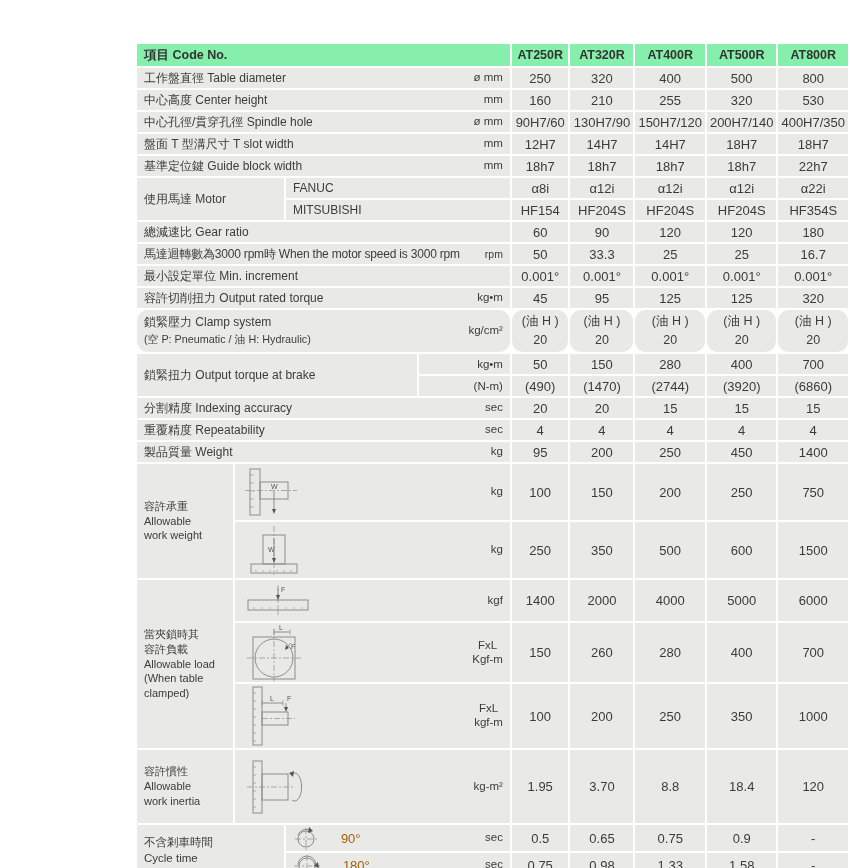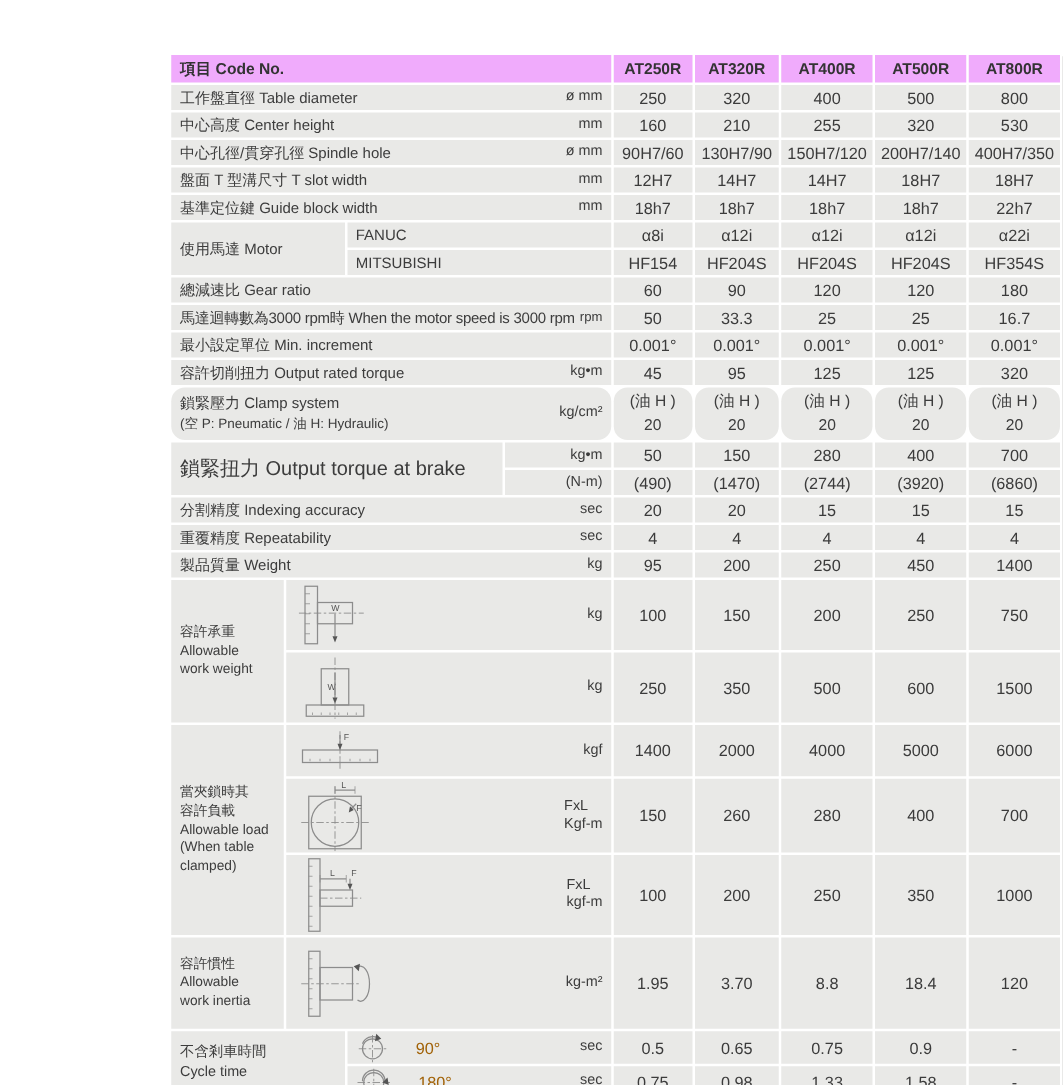--- a/index.html
+++ b/index.html
@@ -12,28 +12,28 @@
   .title-zh { font-size:27px; font-weight:bold; font-style:italic; color:#141414; letter-spacing:1px; }
   .title-en { font-size:21px; font-weight:bold; font-style:italic; color:#e60012; }
 
   table.spec {
     position:absolute; left:135px; top:42px;
     border-collapse:separate; border-spacing:2px;
     background:#ffffff; table-layout:fixed;
     box-shadow:3px 3px 0 #c6c6c4;
   }
   td { background:#e9e9e7; vertical-align:middle; padding:0 7px; font-size:12px; overflow:hidden; }
-  tr.hdr td { background:#f0abfc; height:22px; font-weight:bold; font-size:12.5px; color:#333; }
+  tr.hdr td { background:#86efac; height:22px; font-weight:bold; font-size:12.5px; color:#333; }
   tr.hdr td.mod { text-align:center; padding:0 2px; }
 
   tr.std td { height:20px; }
   td.val { text-align:center; font-size:13px; padding:0 2px; color:#3b3b3b; }
   .lc { display:flex; justify-content:space-between; align-items:center; width:100%; }
   .lt { white-space:nowrap; }
-  .un { font-size:11.5px; white-space:pre-line; text-align:left; line-height:1.2; flex-shrink:0; padding-left:4px; }
+  .un { font-size:11.5px; white-space:pre-line; text-align:center; line-height:1.2; flex-shrink:0; padding-left:4px;margin-left:21px; }
   tr.small .lt { font-size:12px; letter-spacing:-0.2px; }
   tr.small .un { font-size:10.5px; }
 
   td.subl { font-size:12px; }
   td.unitc { text-align:right; font-size:11.5px; padding-right:7px; }
 
   tr.clamp td { height:42px;border-radius:11px; }
   .clampl { display:flex; justify-content:space-between; align-items:center; }
   .cl2 { line-height:1.45; }
   .cl2 .l2 { font-size:10.8px; display:block; }
@@ -243,21 +243,21 @@
 20</td>
     <td class="val2">(油 H )
 20</td>
     <td class="val2">(油 H )
 20</td>
     <td class="val2">(油 H )
 20</td>
   </tr>
 
   <tr class="std">
-    <td colspan="3" rowspan="2" style="font-size:16px;">鎖緊扭力 Output torque at brake</td>
+    <td colspan="3" rowspan="2" style="font-size:12px;">鎖緊扭力 Output torque at brake</td>
     <td class="unitc">kg•m</td>
     <td class="val">50</td>
     <td class="val">150</td>
     <td class="val">280</td>
     <td class="val">400</td>
     <td class="val">700</td>
   </tr>
   <tr class="std">
     <td class="unitc">(N-m)</td>
     <td class="val">(490)</td>

